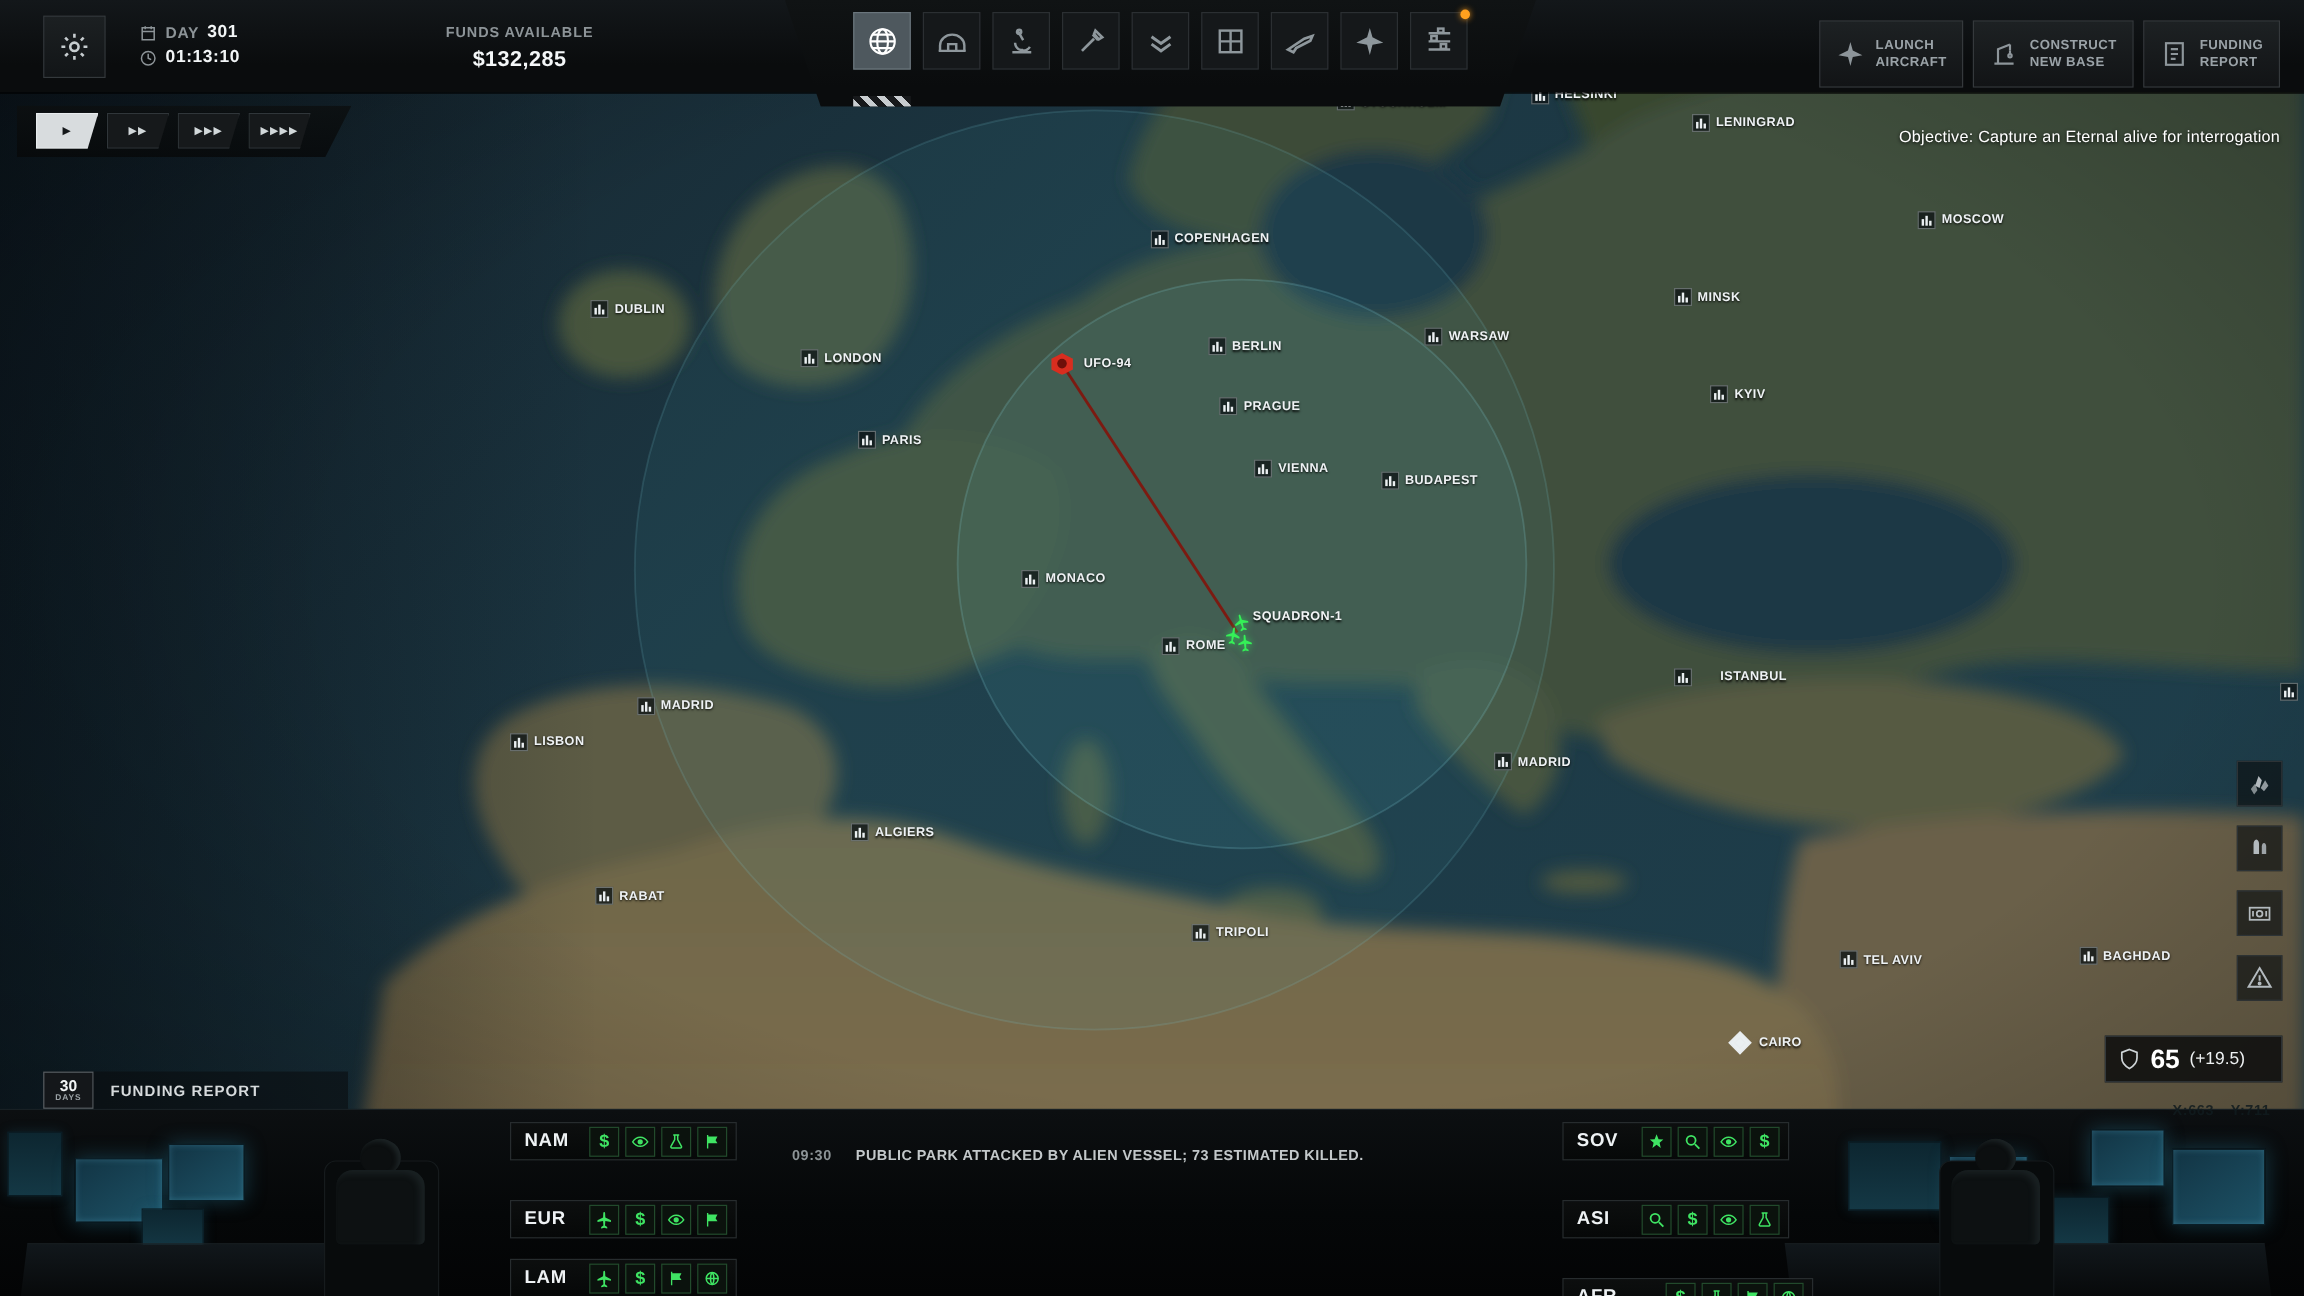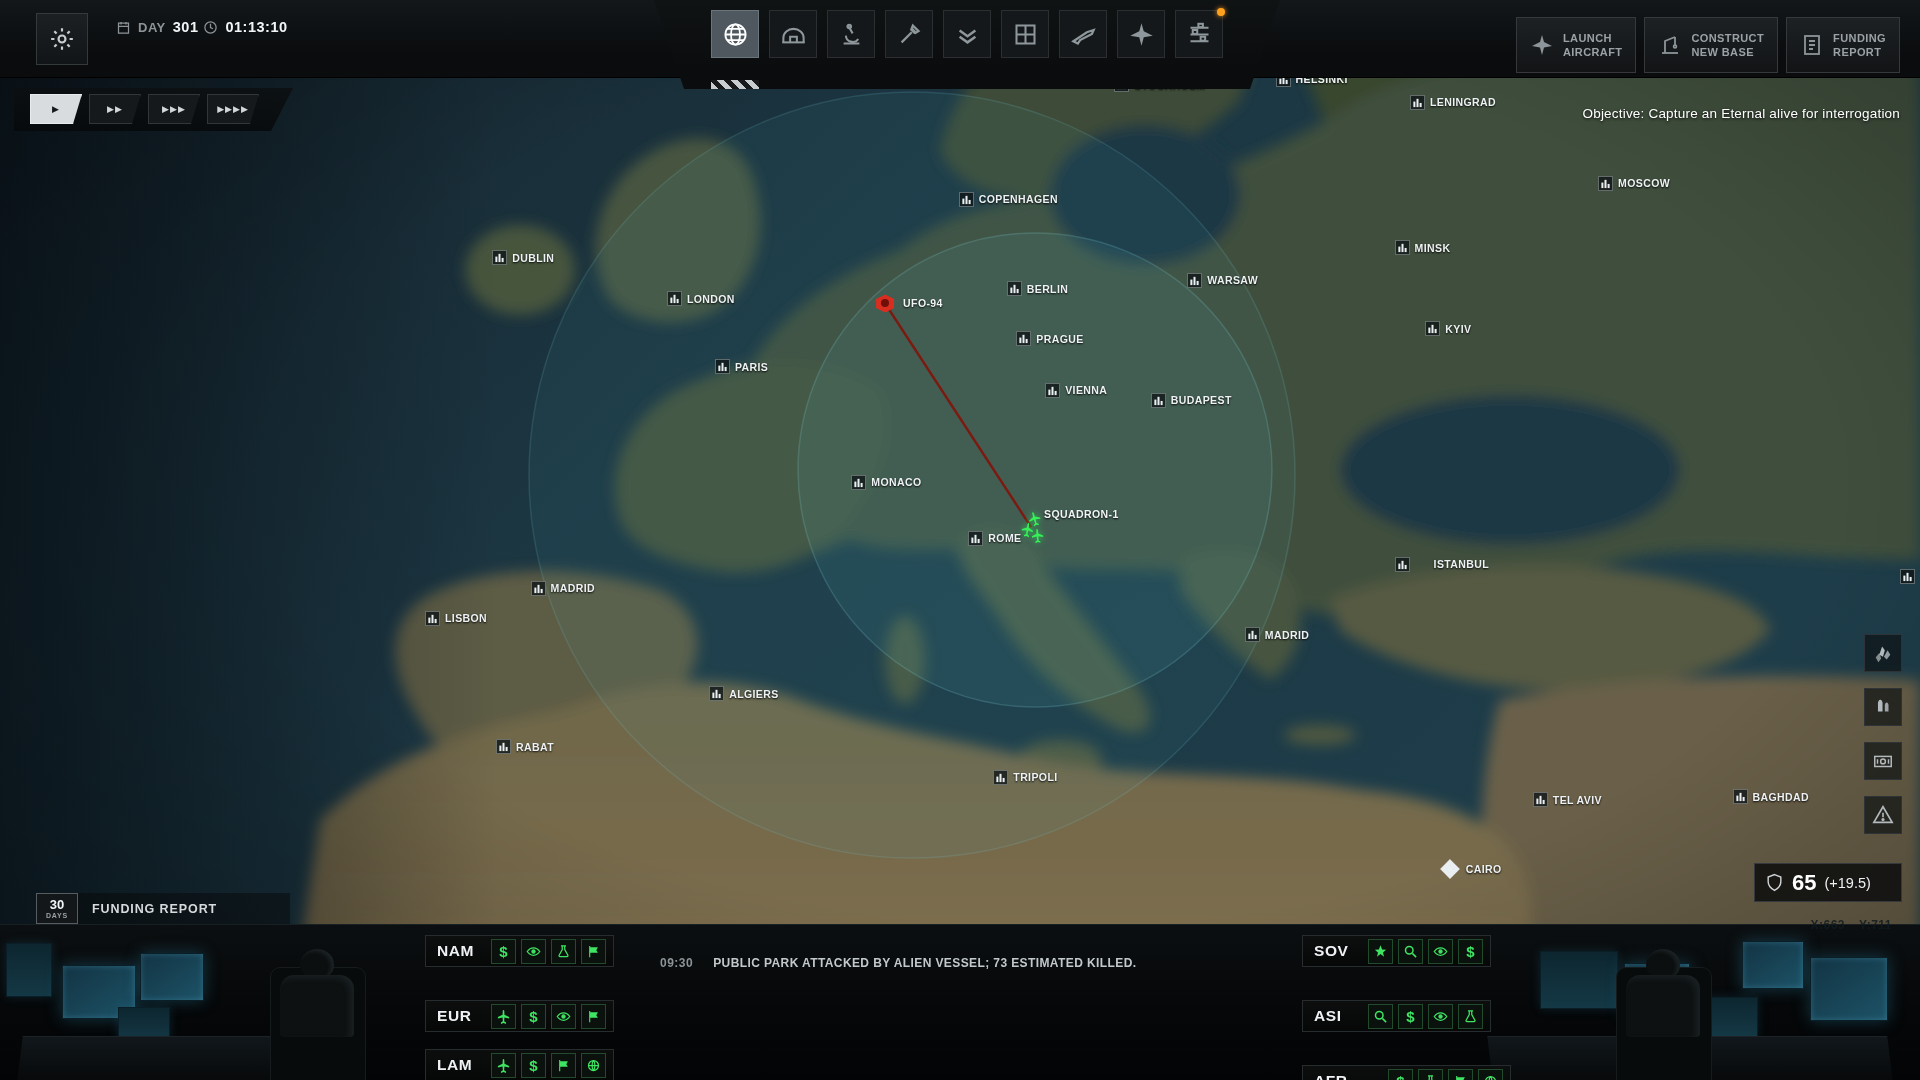--- a/index.html
+++ b/index.html
@@ -37,21 +37,21 @@
   .sq-label{position:absolute;left:24px;top:-6px;}
   .objective{position:absolute;top:106px;right:20px;z-index:7;font-size:13.5px;color:#fff;
              letter-spacing:.2px;text-shadow:0 1px 3px rgba(0,0,0,.9);}
 
   
   .topbar{position:absolute;left:0;top:0;width:100%;height:77px;z-index:20;
           background:linear-gradient(#13171a,#0a0c0d 70%);border-bottom:1px solid #000;}
   .gear-btn{position:absolute;left:36px;top:13px;width:50px;height:50px;background:linear-gradient(#1c2022,#121517);
             border:1px solid #34393c;display:flex;align-items:center;justify-content:center;color:#c7cdd0;}
   .gear-btn svg{width:26px;height:26px;}
-  .day-block{position:absolute;left:116px;top:19px;display:flex;flex-direction:row;gap:5px;color:#9aa1a5;}
+  .day-block{position:absolute;left:116px;top:19px;display:flex;flex-direction:column;gap:5px;color:#9aa1a5;}
   .day-row{display:flex;align-items:center;gap:7px;font-size:13px;font-weight:bold;letter-spacing:.5px;}
   .day-row svg{width:15px;height:15px;color:#8d9498;}
   .day-row .lite{color:#8d9498;} .day-row .strong{color:#f2f5f6;font-size:14.5px;}
   .funds-block{position:absolute;left:318px;top:20px;width:230px;text-align:center;}
   .funds-label{font-size:12px;font-weight:bold;color:#8d9498;letter-spacing:.8px;}
   .funds-value{margin-top:5px;font-size:18px;font-weight:bold;color:#f4f7f8;letter-spacing:.4px;}
   .nav-strip{position:absolute;left:654px;top:0;width:626px;height:89px;z-index:21;
              background:linear-gradient(#101314,#0a0c0d 80%);
              clip-path:polygon(0 0,100% 0,calc(100% - 30px) 100%,30px 100%);
              display:flex;justify-content:center;gap:10px;padding-top:10px;box-sizing:border-box;}
@@ -508,20 +508,24 @@
         <span class="strong">301</span>
       </div>
       <div class="day-row">
         <svg viewBox="0 0 24 24" fill="none" stroke="currentColor" stroke-width="2">
             <circle cx="12" cy="12" r="9"></circle>
             <path d="M12 6v6l4 2"></path>
           </svg>
         <span class="strong">01:13:10</span>
       </div>
     </div>
+    <div class="funds-block">
+      <div class="funds-label">FUNDS AVAILABLE</div>
+      <div class="funds-value">$132,285</div>
+    </div>
     <div class="nav-strip" id="nav-strip">
       <div class="hazard"></div>
     <div class="nav-tile selected">
           <span style="display:flex">
             <svg viewBox="0 0 24 24" fill="none" stroke="currentColor" stroke-width="1.6">
               <circle cx="12" cy="12" r="9"></circle>
               <ellipse cx="12" cy="12" rx="4" ry="9"></ellipse>
               <path d="M3 12h18M4.5 7h15M4.5 17h15"></path>
             </svg>
           </span>

